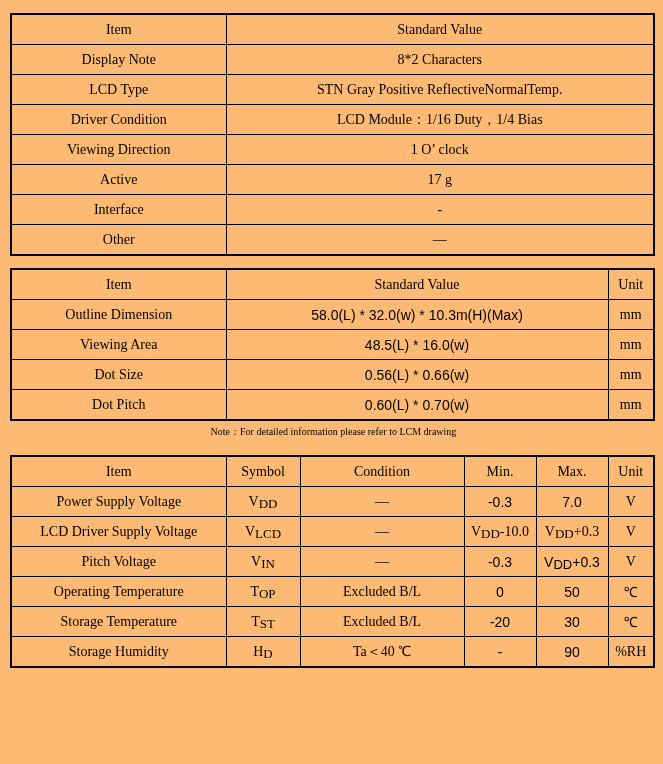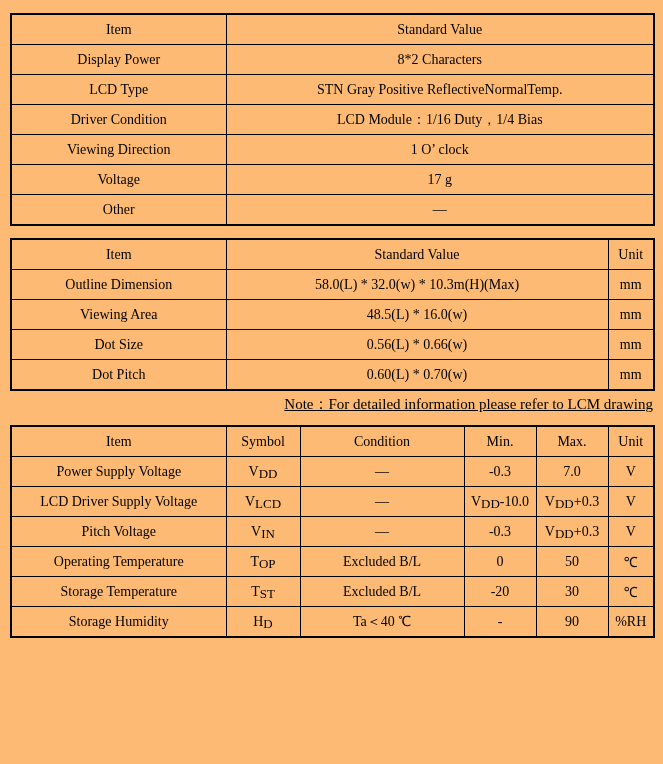--- a/index.html
+++ b/index.html
@@ -27,41 +27,40 @@
     vertical-align: middle;
     font-family: "Liberation Serif", serif;
     font-weight: normal;
     font-size: 14px;
     color: #000000;
     overflow: hidden;
     white-space: nowrap;
   }
   table.spec th { font-weight: normal; }
   table.spec td.sans, table.spec th.sans {
-    font-family: Liberation Serif, serif;
+    font-family: Liberation Sans, sans-serif;
     font-size: 14px;
   }
   sub {
     font-size: 13px;
     line-height: 0;
     vertical-align: -2px;
     letter-spacing: 0;
   }
   .t1 { margin-top: 13px; }
   .t2 { margin-top: 12px; }
   .t3 { margin-top: 11px; }
   .note {
     margin: 4px 0 0 4px;
     height: 19px;
     font-family: "Liberation Serif", serif;
-    font-size: 15px;
+    font-size: 10px;
     color: #000000;
-    text-align: right;
+    text-align: center;
     white-space: nowrap;
-    text-decoration: underline;
   }
 </style>
 </head>
 <body>
 
 <div class="doc">
   <div class="inner">
 
     <table class="spec t1">
       <colgroup>
@@ -69,38 +68,42 @@
           <col style="width:428px">
         </colgroup>
       <thead>
           <tr>
             <th><span>Item</span></th>
             <th><span>Standard Value</span></th>
           </tr>
         </thead>
       <tbody>
           <tr>
-            <td><span>Display Power</span></td>
+            <td><span>Display Note</span></td>
             <td><span>8*2 Characters</span></td>
           </tr>
           <tr>
             <td><span>LCD Type</span></td>
             <td><span>STN Gray Positive ReflectiveNormalTemp.</span></td>
           </tr>
           <tr>
             <td><span>Driver Condition</span></td>
             <td><span>LCD Module：1/16 Duty，1/4 Bias</span></td>
           </tr>
           <tr>
             <td><span>Viewing Direction</span></td>
             <td><span>1 O’ clock</span></td>
           </tr>
           <tr>
-            <td><span>Voltage</span></td>
+            <td><span>Active</span></td>
             <td><span>17 g</span></td>
+          </tr>
+          <tr>
+            <td><span>Interface</span></td>
+            <td><span>-</span></td>
           </tr>
           <tr>
             <td><span>Other</span></td>
             <td><span>—</span></td>
           </tr>
         </tbody>
     </table>
 
     <table class="spec t2">
       <colgroup>

